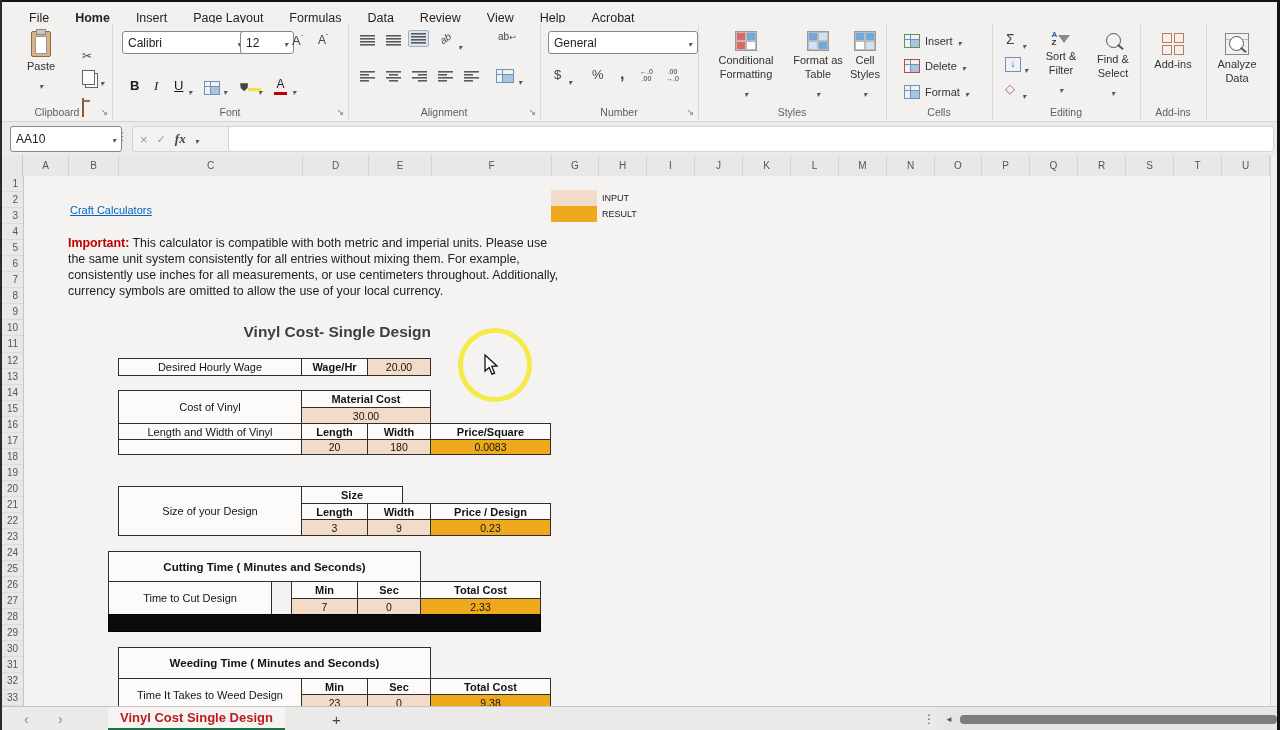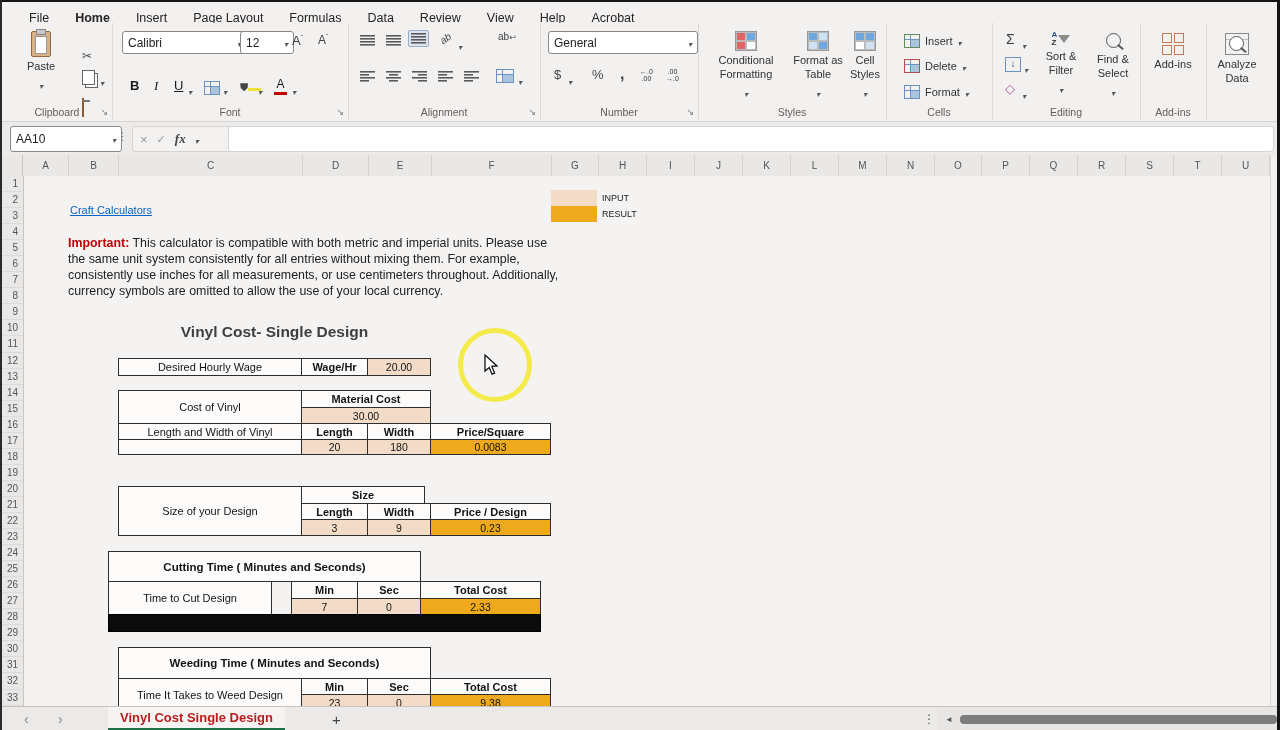--- a/index.html
+++ b/index.html
@@ -75,21 +75,21 @@
   .rowgutter{left:2px;top:176px;width:22px;height:530px;background:var(--hdr-bg);border-right:1px solid #c8c6c4;box-sizing:border-box;overflow:hidden;}
   .rowh{height:16.06px;box-sizing:border-box;border-bottom:1px solid #dddbd9;font-size:10px;color:#555;text-align:right;padding-right:5px;line-height:15px;}
   .vscroll{left:1270px;top:155px;width:8px;height:551px;background:#f1f0ef;border-left:1px solid #dcdad8;}
 
   
   .sheet{left:24px;top:176px;width:1246px;height:530px;background:#f4f3f2;overflow:hidden;}
   .sheet .abs{position:absolute;}
   .link{font-size:11px;color:var(--link);text-decoration:underline;}
   .notice{width:497px;font-size:12.4px;line-height:15.9px;color:#222;}
   .notice b{color:var(--red);}
-  .shtitle{width:313px;text-align:center;font-weight:bold;font-size:15.5px;color:#3f3f3f;}
+  .shtitle{width:313px;text-align:right;font-weight:bold;font-size:15.5px;color:#3f3f3f;}
   .tbl{position:absolute;}
   .cell{position:absolute;display:flex;align-items:center;justify-content:center;box-sizing:border-box;
         border:1px solid #2e2e2e;background:#fcfbfa;font-size:11px;color:#141414;text-align:center;line-height:12px;}
   .cell.h{font-weight:bold;}
   .cell.v{font-size:10.5px;}
   .cell.in{background:var(--input);}
   .cell.res{background:var(--result);}
   .blackbar{position:absolute;background:#0b0b0b;border:1px solid #000;box-sizing:border-box;}
   .legend-sw{width:46px;height:16px;}
   .legend-lb{font-size:9px;color:#222;line-height:16px;}
@@ -416,21 +416,21 @@
       <div class="cell h" style="left:249px;top:33px;width:64px;height:17px">Width</div>
       <div class="cell h" style="left:312px;top:33px;width:121px;height:17px">Price/Square</div>
       <div class="cell" style="left:0;top:49px;width:184px;height:16px"></div>
       <div class="cell in v" style="left:183px;top:49px;width:67px;height:16px">20</div>
       <div class="cell in v" style="left:249px;top:49px;width:64px;height:16px">180</div>
       <div class="cell res v" style="left:312px;top:49px;width:121px;height:16px">0.0083</div>
     </div>
 
     <div class="tbl" style="left:94px;top:310px;width:433px;height:50px">
       <div class="cell" style="left:0;top:0;width:184px;height:50px">Size of your Design</div>
-      <div class="cell h" style="left:183px;top:0;width:124px;height:18px">Size</div>
+      <div class="cell h" style="left:183px;top:0;width:102px;height:18px">Size</div>
       <div class="cell h" style="left:183px;top:17px;width:67px;height:17px">Length</div>
       <div class="cell h" style="left:249px;top:17px;width:64px;height:17px">Width</div>
       <div class="cell h" style="left:312px;top:17px;width:121px;height:17px">Price / Design</div>
       <div class="cell in v" style="left:183px;top:33px;width:67px;height:17px">3</div>
       <div class="cell in v" style="left:249px;top:33px;width:64px;height:17px">9</div>
       <div class="cell res v" style="left:312px;top:33px;width:121px;height:17px">0.23</div>
     </div>
 
     <div class="tbl" style="left:84px;top:375px;width:433px;height:81px">
       <div class="cell h" style="left:0;top:0;width:313px;height:31px;font-size:11.5px">Cutting Time ( Minutes and Seconds)</div>

